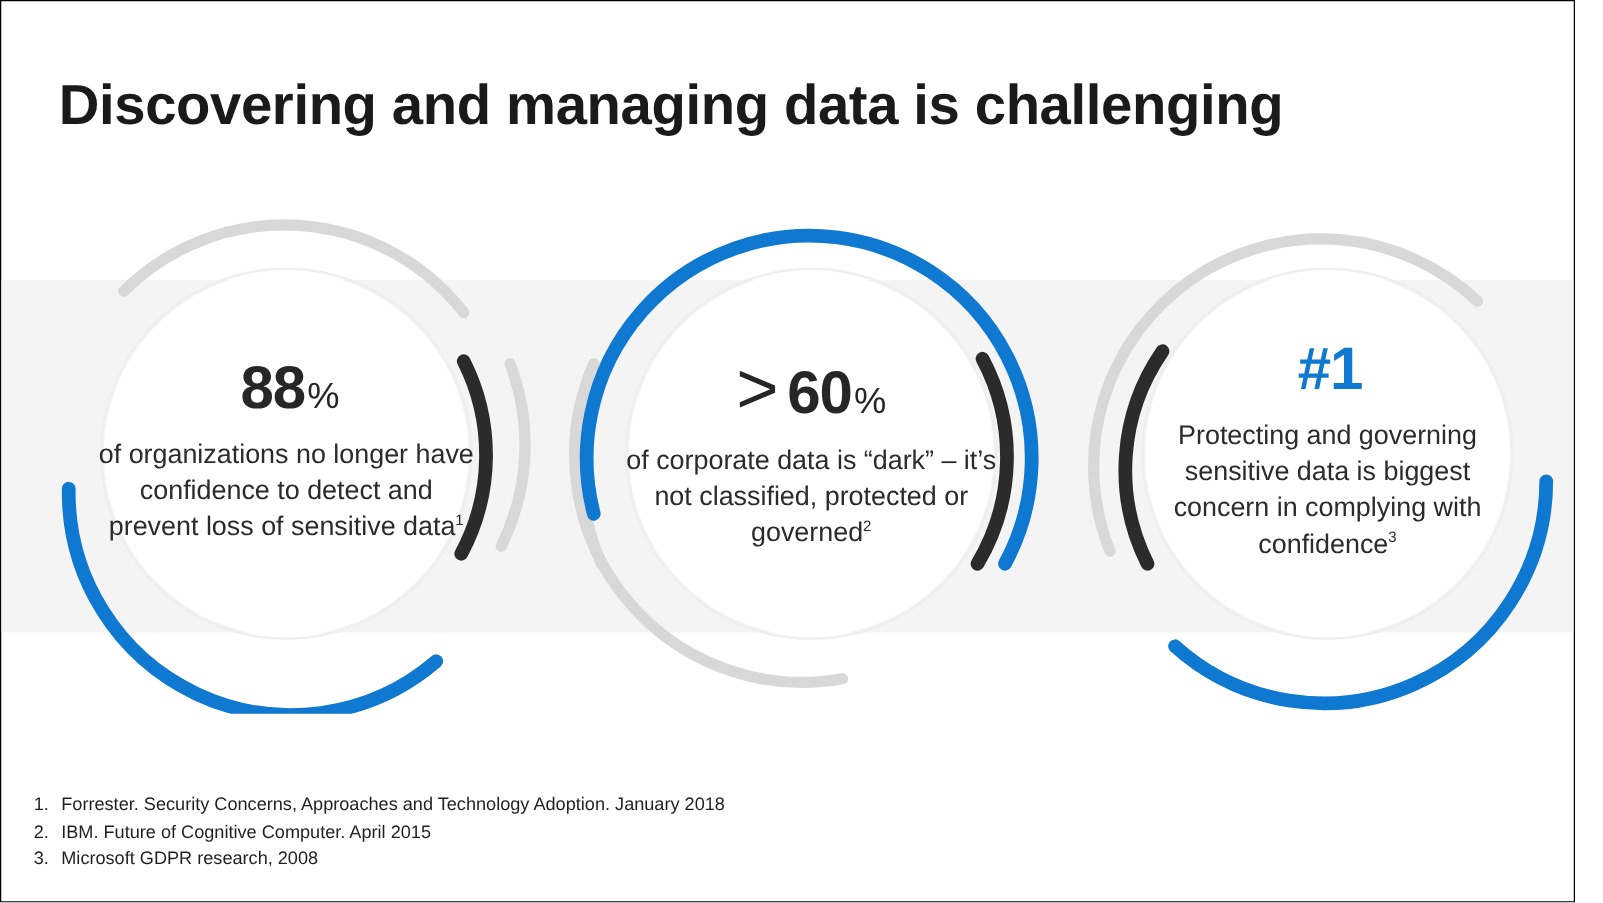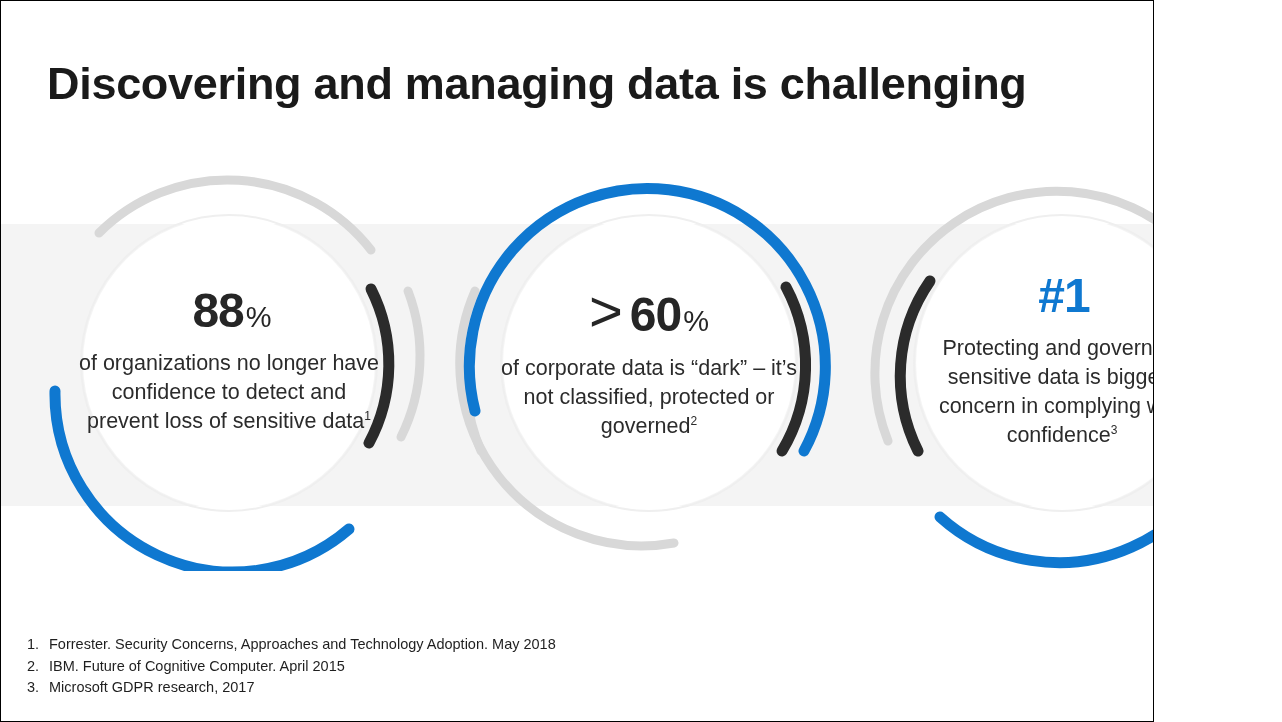--- a/index.html
+++ b/index.html
@@ -5,21 +5,21 @@
   html, body {
     margin: 0;
     padding: 0;
     background: #ffffff;
   }
   body {
     font-family: "Liberation Sans", sans-serif;
   }
   .slide {
     position: relative;
-    width: 1154px;
+    width: 1260px;
     height: 722px;
     background: #ffffff;
     box-sizing: border-box;
     border: 1px solid #000000;
     overflow: hidden;
   }
 
   
   .band {
     position: absolute;
@@ -213,25 +213,25 @@
         </div>
         <div class="desc"><span>Protecting and governing sensitive data is biggest concern in complying with confidence</span><sup>3</sup></div>
       </div>
     </div>
 
   </div>
 
   <div class="footnotes">
     <div class="footnote-row">
       <span class="footnote-idx">1.</span>
-      <span class="footnote-text">Forrester. Security Concerns, Approaches and Technology Adoption. May 2018</span>
+      <span class="footnote-text">Forrester. Security Concerns, Approaches and Technology Adoption. January 2018</span>
     </div>
     <div class="footnote-row">
       <span class="footnote-idx">2.</span>
       <span class="footnote-text">IBM. Future of Cognitive Computer. April 2015</span>
     </div>
     <div class="footnote-row">
       <span class="footnote-idx">3.</span>
-      <span class="footnote-text">Microsoft GDPR research, 2017</span>
+      <span class="footnote-text">Microsoft GDPR research, 2008</span>
     </div>
   </div>
 
 </div>
 
 </body></html>

